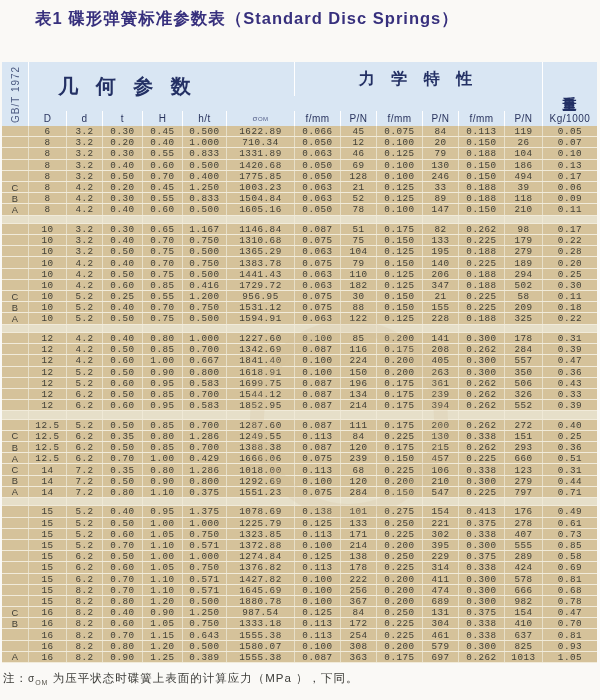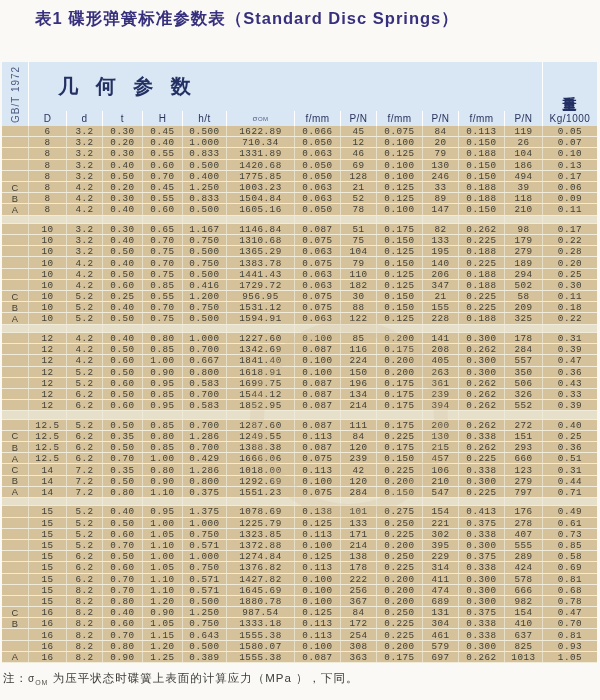--- a/index.html
+++ b/index.html
@@ -83,20 +83,21 @@
 </head>
 <body>
 
 <div class="page-title">表1 碟形弹簧标准参数表（Standard Disc Springs）</div>
 
 <div class="sheet">
 
   <div class="grid14 thead">
     <div class="h-gbt">GB/T 1972</div>
     <div class="h-geom">几 何 参 数</div>
+    <div class="h-mech">力 学 特 性</div>
     <div class="h-weight">重量</div>
     <div class="h-f h-f025">f=0.25h</div>
     <div class="h-f h-f050">f=0.50h</div>
     <div class="h-f h-f075">f=0.75h</div>
     <div class="h-col" style="grid-column:2">D</div>
     <div class="h-col" style="grid-column:3">d</div>
     <div class="h-col" style="grid-column:4">t</div>
     <div class="h-col" style="grid-column:5">H</div>
     <div class="h-col" style="grid-column:6">h/t</div>
     <div class="h-col h-sigma" style="grid-column:7">
@@ -611,21 +612,21 @@
   </div>
       <div class="grid14 t-row">
     <div>C</div>
     <div>14</div>
     <div>7.2</div>
     <div>0.35</div>
     <div>0.80</div>
     <div>1.286</div>
     <div>1018.00</div>
     <div>0.113</div>
-    <div>42</div>
+    <div>68</div>
     <div>0.225</div>
     <div>106</div>
     <div>0.338</div>
     <div>123</div>
     <div>0.31</div>
   </div>
       <div class="grid14 t-row">
     <div>B</div>
     <div>14</div>
     <div>7.2</div>

